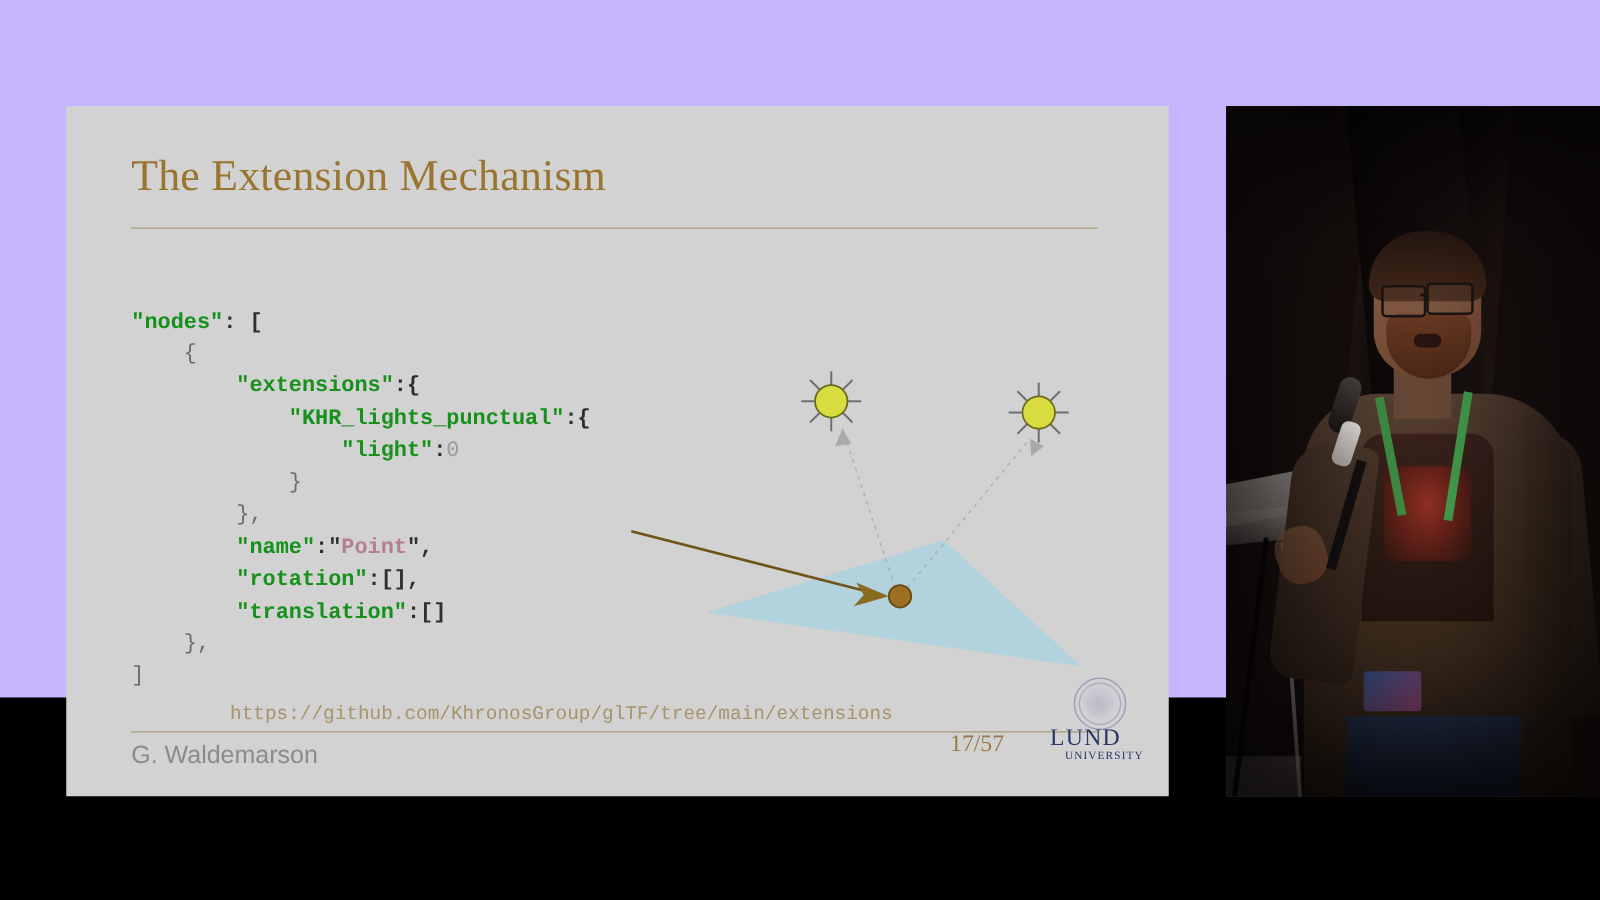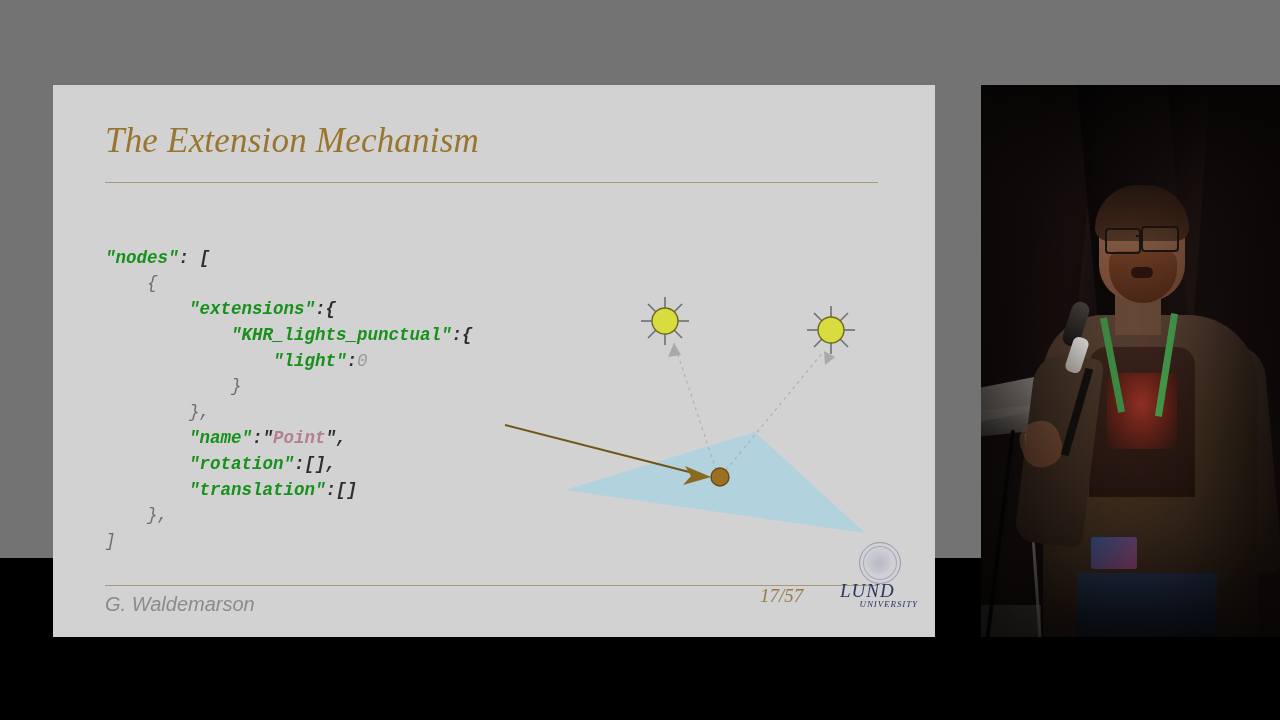--- a/index.html
+++ b/index.html
@@ -1,17 +1,17 @@
 <!DOCTYPE html>
 <html><head>
 <meta charset="utf-8">
 <style>
   html,body{margin:0;padding:0;background:#000;}
   body{width:1280px;height:720px;overflow:hidden;font-family:"Liberation Sans",sans-serif;}
-  #root{position:relative;width:1280px;height:558px;background:#737373;font-style:italic;}
+  #root{position:relative;width:1280px;height:558px;background:#c4b5fd;}
 
   
   #slide{
     position:absolute;left:53px;top:85px;width:882px;height:552px;
     background:#d2d2d2;
   }
   #slide-title{
     position:absolute;left:52px;top:36px;
     font-family:"Liberation Serif",serif;
     font-size:35px;color:#9a7530;letter-spacing:.2px;white-space:nowrap;
@@ -67,21 +67,21 @@
   #logo .seal .inner{
     position:absolute;left:7px;top:7px;width:24px;height:24px;border-radius:50%;
     background:radial-gradient(circle at 50% 55%, #b9b9c6 0%, #c9c9d2 60%, #cdcdd4 100%);
   }
   #logo .lund{
     position:absolute;left:0;top:39px;width:78px;text-align:left;
     font-family:"Liberation Serif",serif;font-size:19px;color:#2b3668;
     letter-spacing:1px;line-height:20px;
   }
   #logo .univ{
-    position:absolute;left:0;top:57px;width:78px;text-align:right;
+    position:absolute;left:12px;top:57px;width:78px;text-align:left;
     font-family:"Liberation Serif",serif;font-size:9px;color:#2b3668;
     letter-spacing:.9px;
   }
 
   
   #webcam{
     position:absolute;left:981px;top:85px;width:299px;height:552px;
     background:#0a0606;overflow:hidden;
   }
   #webcam .bg{position:absolute;inset:0;
@@ -216,20 +216,21 @@
       </g>
 
       <g>
         <line x1="452" y1="340" x2="648" y2="390" stroke="#6e5418" stroke-width="2"></line>
         <polygon points="658,392 632,381 638,391 630,400" fill="#8a6a1e"></polygon>
       </g>
 
       <circle cx="667" cy="392" r="9" fill="#9c6f22" stroke="#6b4a12" stroke-width="1.4"></circle>
     </svg>
 
+    <div id="url">https://github.com/KhronosGroup/glTF/tree/main/extensions</div>
     <div id="foot-rule"></div>
     <div id="footer-author">G. Waldemarson</div>
     <div id="footer-page">17/57</div>
 
     <div id="logo">
       <div class="seal">
           <div class="inner"></div>
         </div>
       <div class="lund">LUND</div>
       <div class="univ">UNIVERSITY</div>

